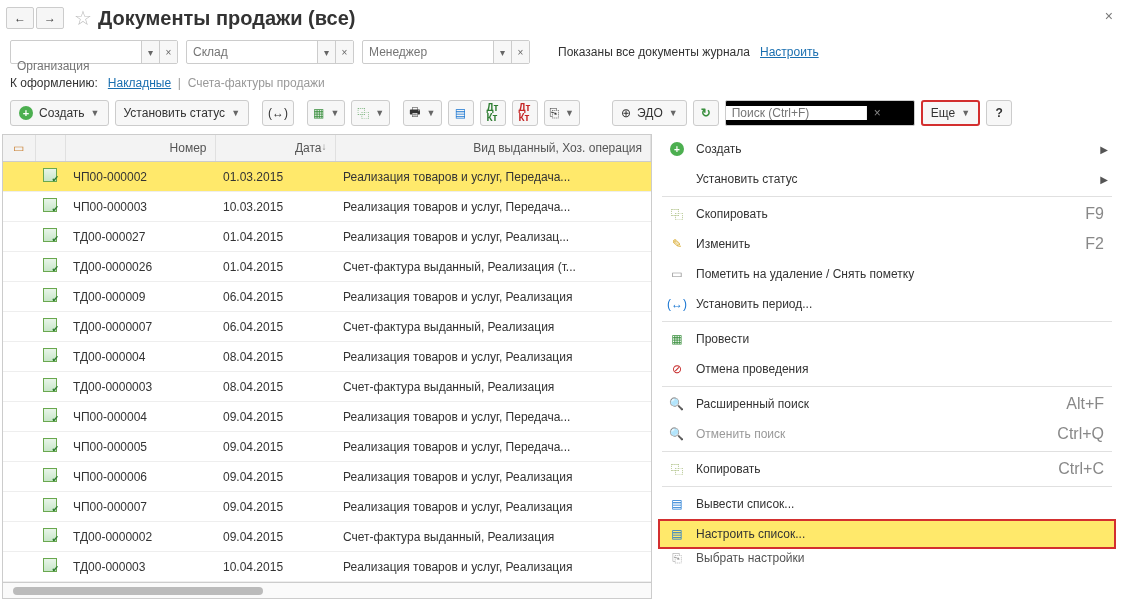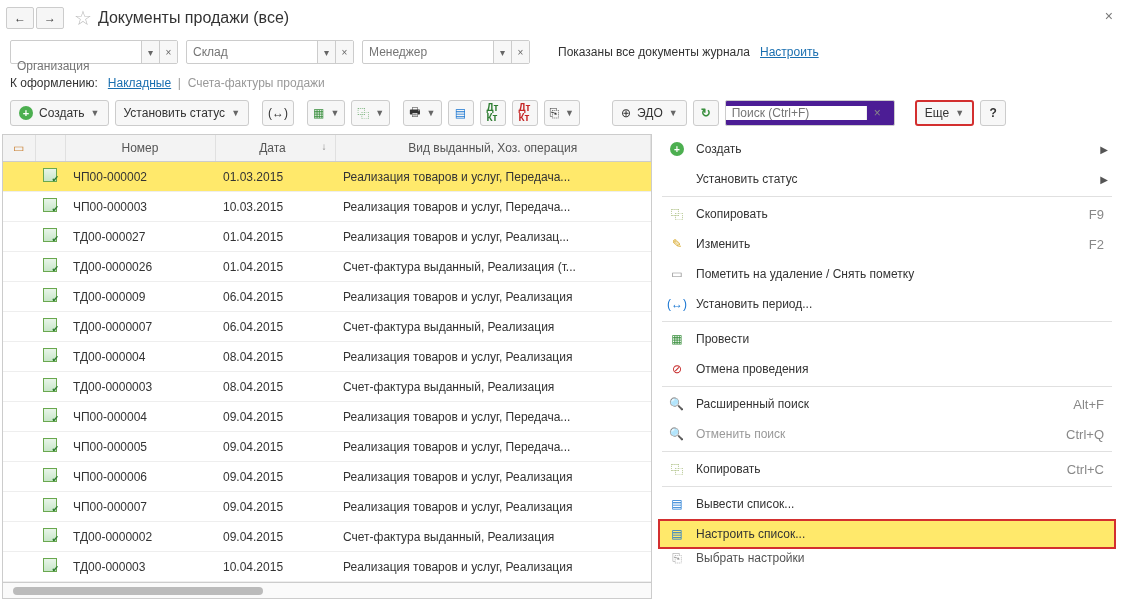--- a/index.html
+++ b/index.html
@@ -15,21 +15,21 @@
     display: flex; align-items: center;
     padding: 6px 10px 2px 6px;
   }
   .nav-btn {
     width: 28px; height: 22px;
     border: 1px solid #ccc; background: #f6f6f6;
     display: inline-flex; align-items: center; justify-content: center;
     margin-right: 2px; border-radius: 2px; cursor:pointer;
   }
   .star-icon { margin: 0 6px 0 8px; color:#bbb; font-size:20px; }
-  .title { font-size: 16px; font-weight: 400; color:#333; }
+  .title { font-size: 20px; font-weight: 700; color:#333; }
   .close-x { position: absolute; top:8px; right:10px; font-size:14px; color:#777; cursor:pointer;}
   .filter-row {
     display:flex; align-items:center; padding: 8px 10px 4px 10px; gap:8px;
   }
   .combo {
     display:flex; align-items:center;
     border:1px solid #ccc; border-radius:2px;
     height:24px; background:#fff;
   }
   .combo input {
@@ -62,33 +62,33 @@
     width:14px;height:14px;border-radius:50%;
     background:#4caf50;display:flex;align-items:center;justify-content:center;
     color:#fff;font-size:11px;font-weight:bold;
   }
   .tb-sep { width:1px; height:24px; background:transparent; }
   .badge-g { color:#2e7d32; font-weight:bold; font-size:10px; line-height:1;}
   .badge-r { color:#c62828; font-weight:bold; font-size:10px; line-height:1;}
   .searchbox {
     display:flex; align-items:center;
     border:1px solid #ccc; border-radius:2px;
-    height:26px; background:#4c1d95; width:170px;
+    height:26px; background:#000000; width:190px;
   }
   .searchbox input { border:none; outline:none; padding:0 6px; width:140px; font-size:12px; color:#888; }
   .searchbox .x { width:22px; text-align:center; color:#888; cursor:pointer; border-left:1px solid #eee; }
-  .more-btn { border:2px solid #d32f2f;margin-left:14px; }
+  .more-btn { border:2px solid #d32f2f; }
   .help-btn { font-weight:bold; }
   .content { display:flex; padding:0 2px; }
   .table-wrap { width:650px; border:1px solid #ccc; position:relative;}
   table { border-collapse: collapse; width:100%; }
   thead th {
     background:#f3f3f3; font-weight:normal; color:#555;
     border-bottom:1px solid #ccc; border-right:1px solid #e0e0e0;
-    padding:6px 8px; text-align:center; font-size:12px;
+    padding:6px 8px; text-align:right; font-size:12px;
   }
   thead th.icon-col { width:32px; text-align:center;}
   thead th.icon2-col{ width:26px;}
   tbody td {
     border-bottom:1px solid #eee; padding:6px 8px;
     font-size:12px; color:#333; white-space:nowrap; overflow:hidden; text-overflow:ellipsis;
   }
   tbody tr.sel td { background:#ffe96b; }
   .doc-icon {
     width:14px;height:14px;display:inline-block;border:1px solid #6aa84f;
@@ -113,21 +113,21 @@
     cursor:pointer; height:30px;
   }
   .menu-item-hl {
     background:#ffe96b; border:2px solid #d32f2f;
     padding:4px 8px; height:30px;
   }
   .menu-item.disabled { color:#999; }
   .menu-item .mi-icon, .menu-item-hl .mi-icon {
     width:18px; display:flex; justify-content:center; color:#6b8e23;
   }
-  .menu-item .sc { position:absolute; right:12px; color:#888; font-size:13px;}
+  .menu-item .sc { position:absolute; right:12px; color:#888; font-size:16px;}
   .menu-item .subarrow { position:absolute; right:8px; color:#555; font-size:10px;}
   .menu-sep { height:1px; background:#e0e0e0; margin:2px 4px;}
   .sort-ind { float:right; color:#888; font-size:10px;}
 </style>
 </head>
 <body>
 
 <div class="header">
   <div class="nav-btn">
       <span>←</span>

